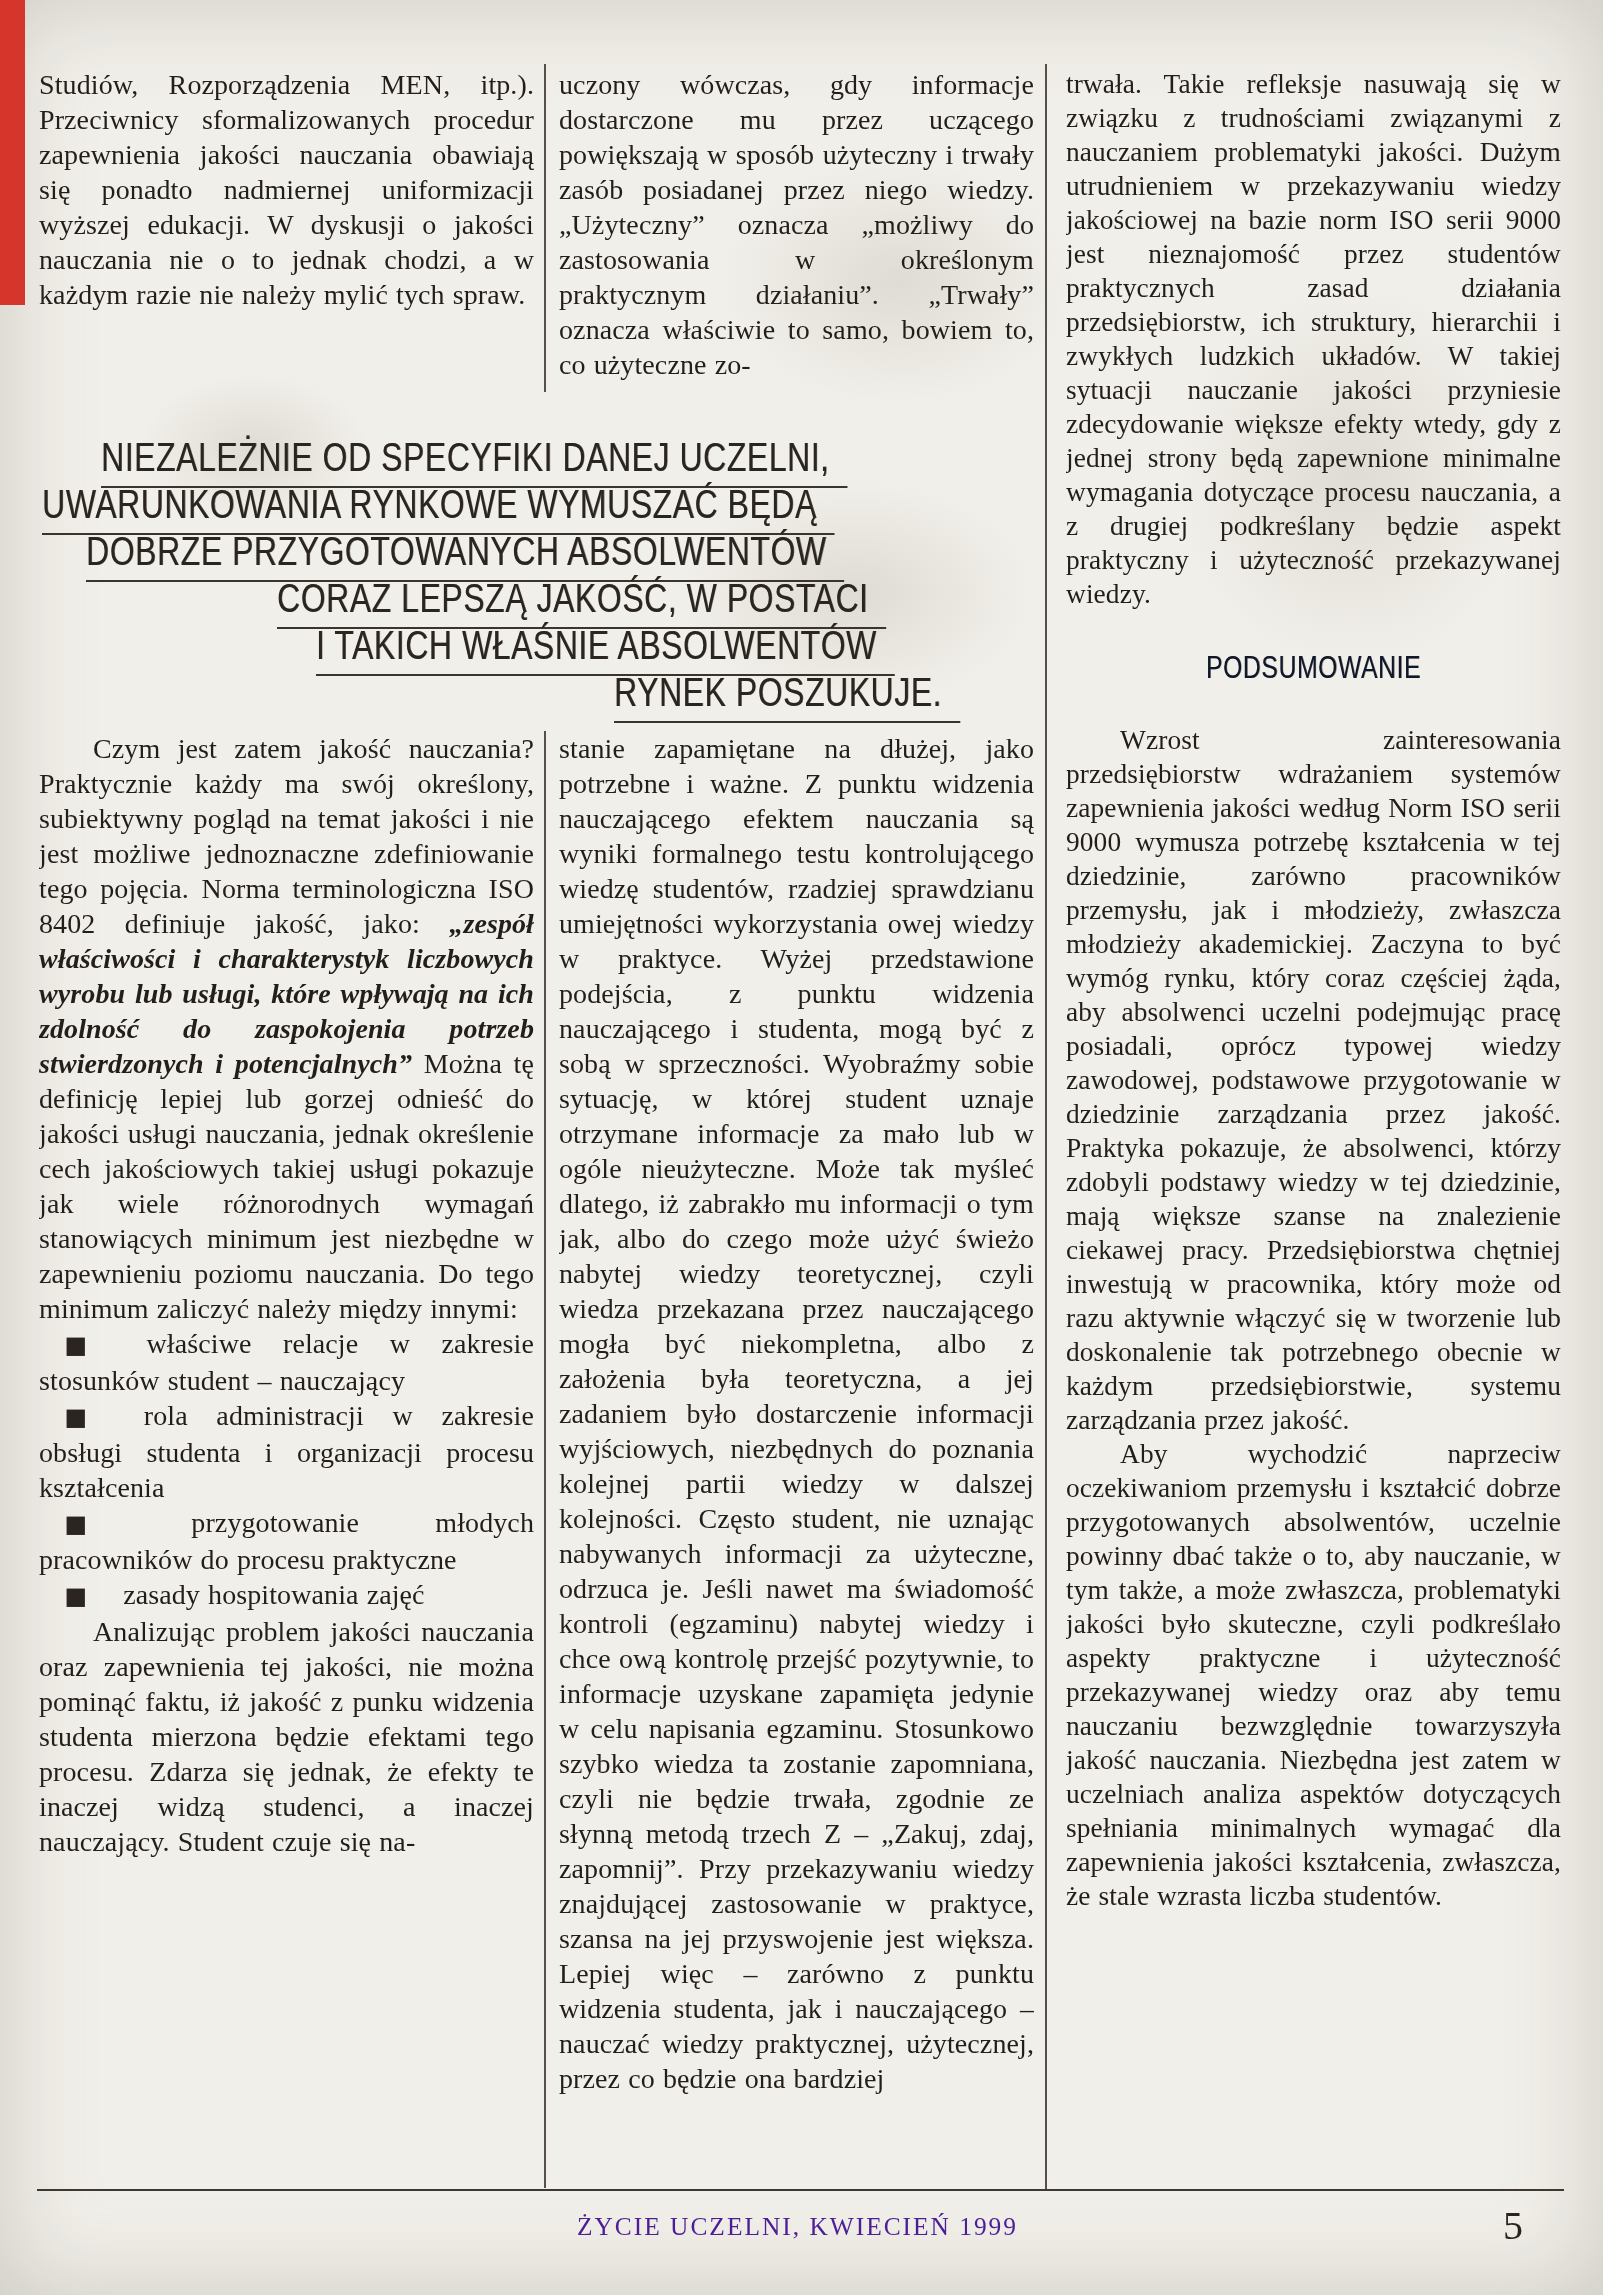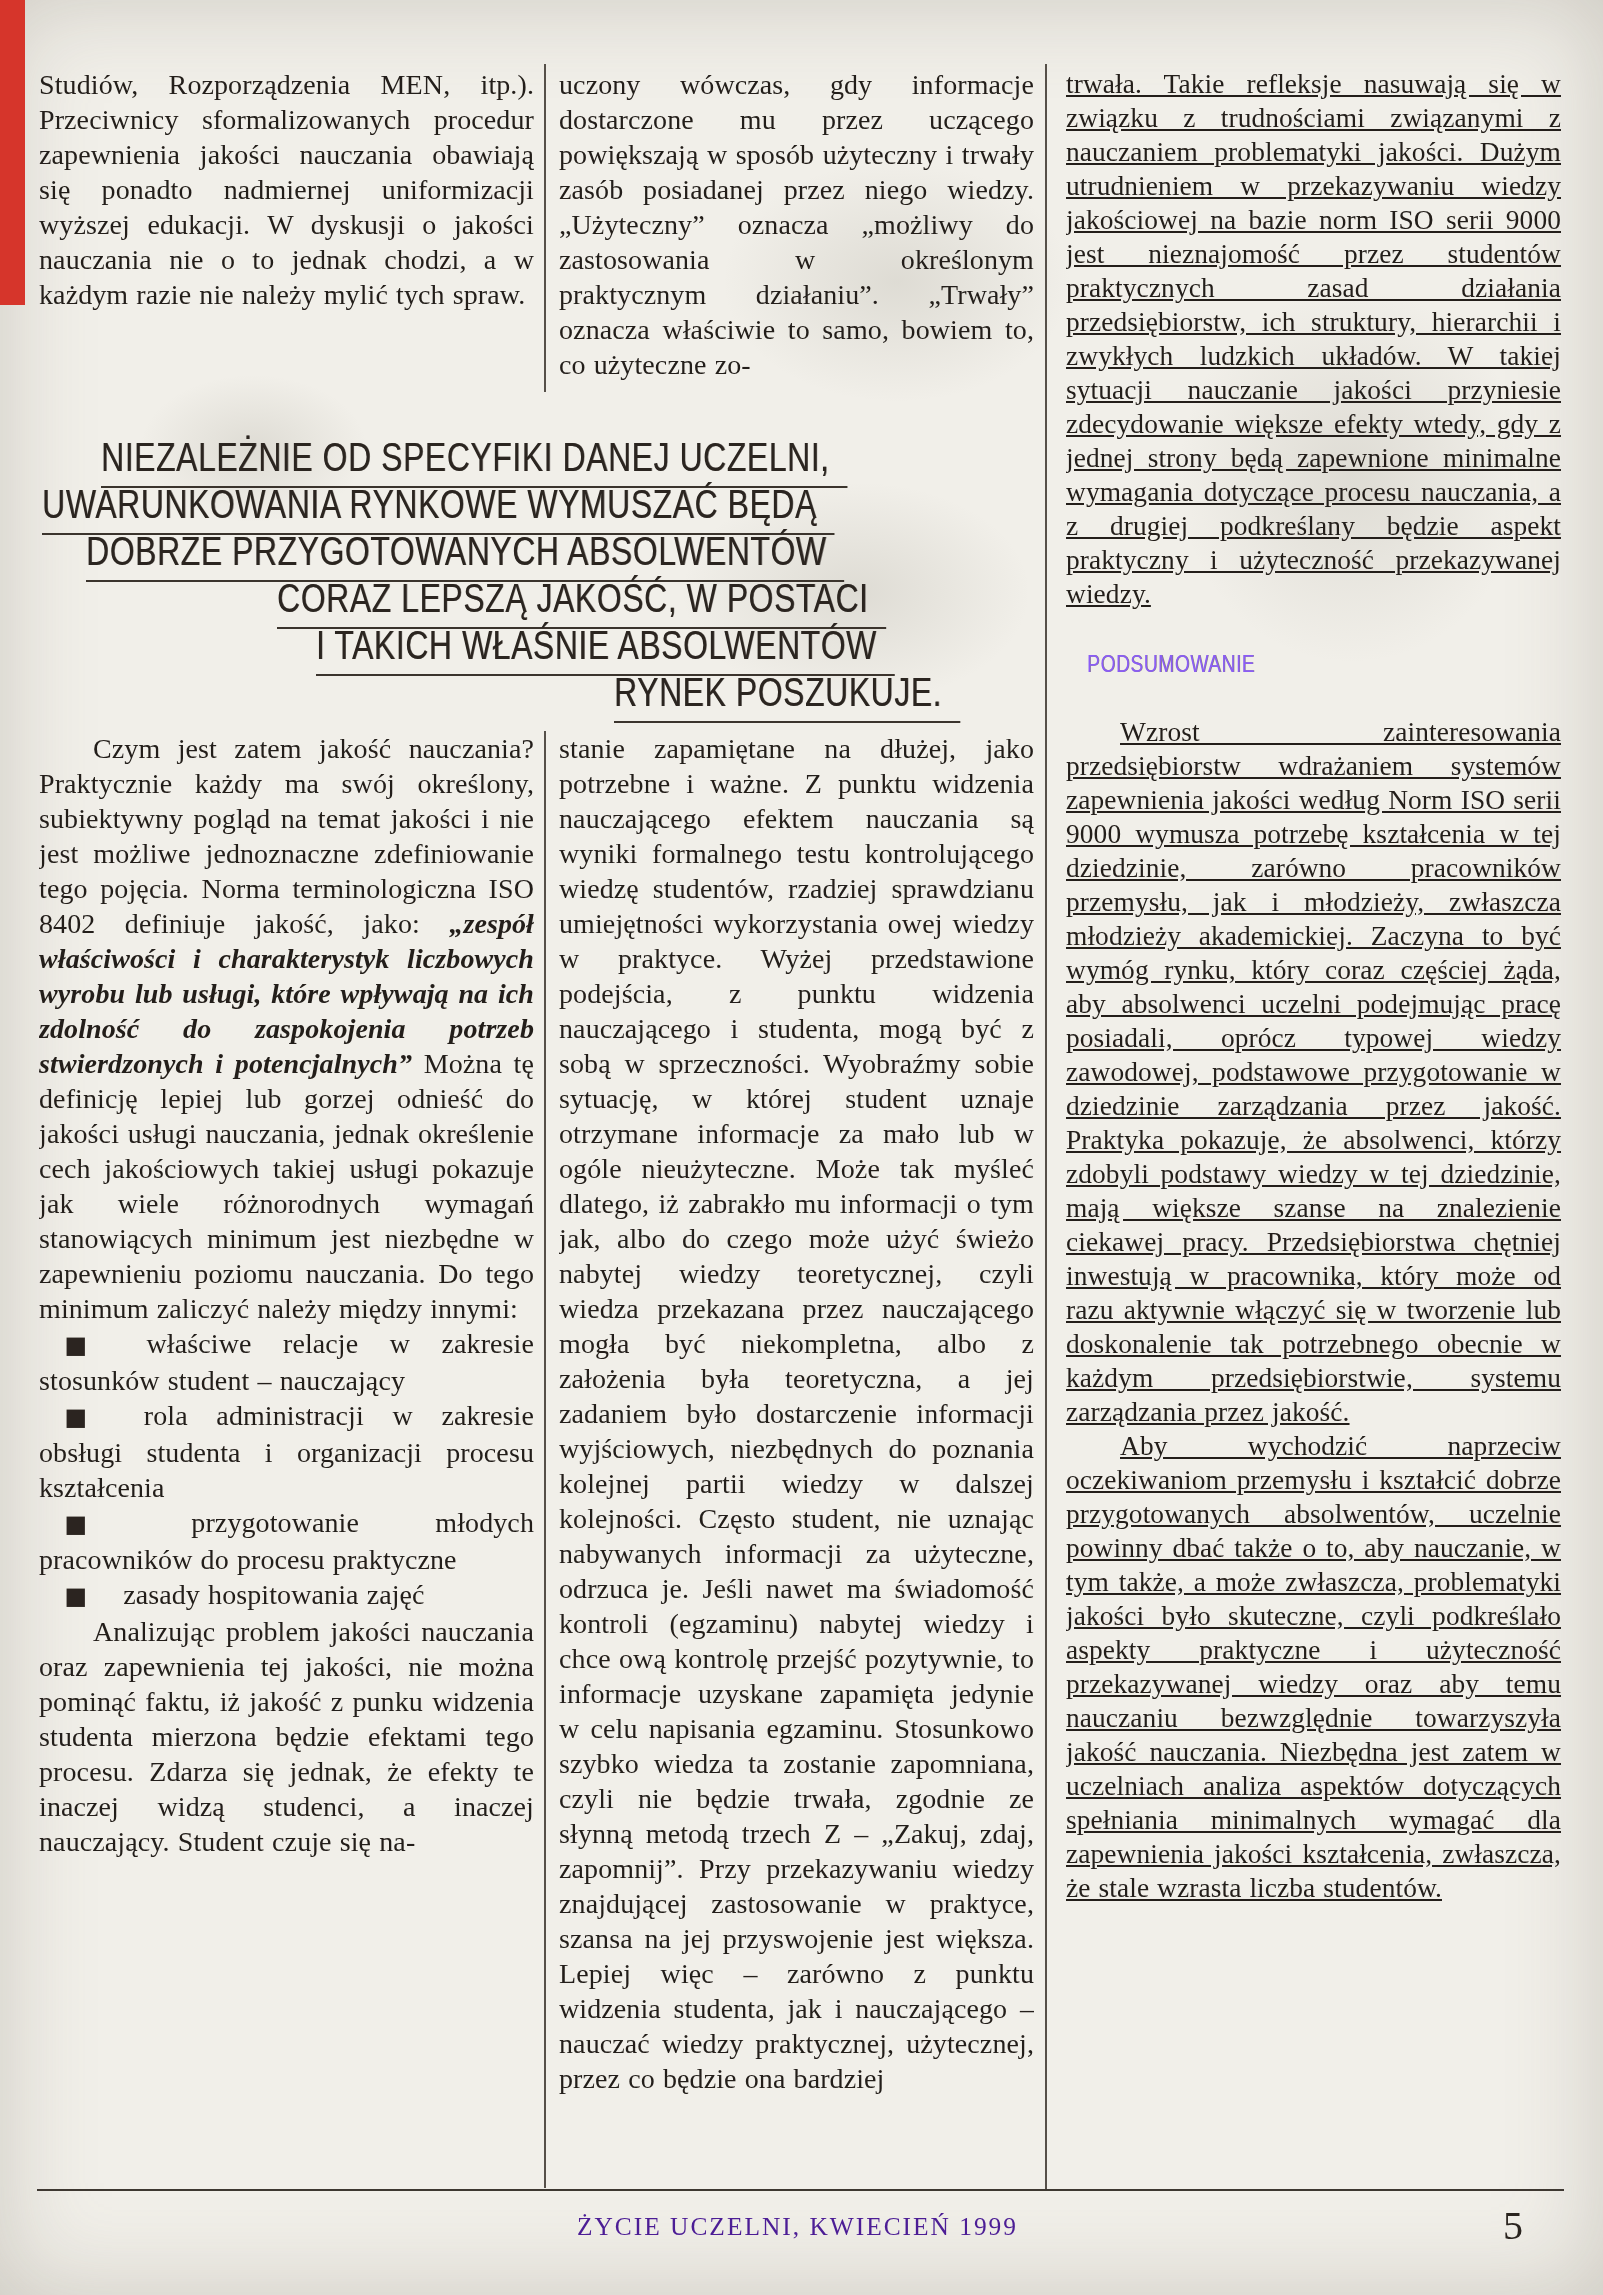--- a/index.html
+++ b/index.html
@@ -18,39 +18,39 @@
   .s4{left:140px;top:375px;width:227px;height:147px;}
 
   .col{position:absolute;overflow:hidden;}
   .body-text{margin:0;text-align:justify;font-size:28px;line-height:35px;
     letter-spacing:0.1px;word-spacing:1px;}
   .indent{text-indent:54px;}
   .top-col1{left:39px;top:67px;width:495px;height:328px;}
   .top-col2{left:559px;top:67px;width:475px;height:328px;}
   .body-col1{left:39px;top:731px;width:495px;height:1456px;}
   .body-col2{left:559px;top:731px;width:475px;height:1456px;}
-  .col3{left:1066px;top:67px;width:495px;height:2122px;text-decoration:underline;}
+  .col3{left:1066px;top:67px;width:495px;height:2122px;}
   .col3 .body-text{font-size:27.4px;line-height:34px;}
 
   .vrule{position:absolute;width:2px;background:#565049;}
   .vr1a{left:544px;top:64px;height:328px;}
   .vr1b{left:544px;top:731px;height:1457px;}
   .vr2{left:1045px;top:64px;height:2125px;}
 
   .headline{position:absolute;left:41px;top:434px;width:1017px;
     font-family:"Liberation Sans","DejaVu Sans",sans-serif;
     font-size:41px;color:#2b2520;}
   .hl-row{height:47px;text-align:right;}
   .hl-line{display:inline-block;white-space:nowrap;letter-spacing:0.7px;
     transform:scaleX(.78);transform-origin:0 50%;
     border-bottom:2.7px solid #3b342d;padding:0 23px 4.7px 0;
     text-shadow:0.7px 0 0 rgba(43,37,32,.55);}
 
   .subhead{font-family:"Liberation Sans","DejaVu Sans",sans-serif;
-    font-weight:400;font-size:24px;color:#8b5cf6;
+    font-weight:400;font-size:31px;text-align:center;color:#0f172a;
     margin:39px 0 37px;}
   .subhead span{display:inline-block;transform:scaleX(.8);letter-spacing:0.7px;
     text-shadow:0.7px 0 0 rgba(43,37,32,.55);}
 
   .bullet-list{list-style:none;margin:0;padding:0;}
   .bullet-item{margin:0;text-align:justify;font-size:28px;line-height:35px;
     letter-spacing:0.1px;word-spacing:1px;text-indent:25.4px;}
   .bullet-item::before{content:"\25A0";font-family:"DejaVu Sans",sans-serif;
     font-size:24px;color:#2b2420;margin-right:36px;}
 

